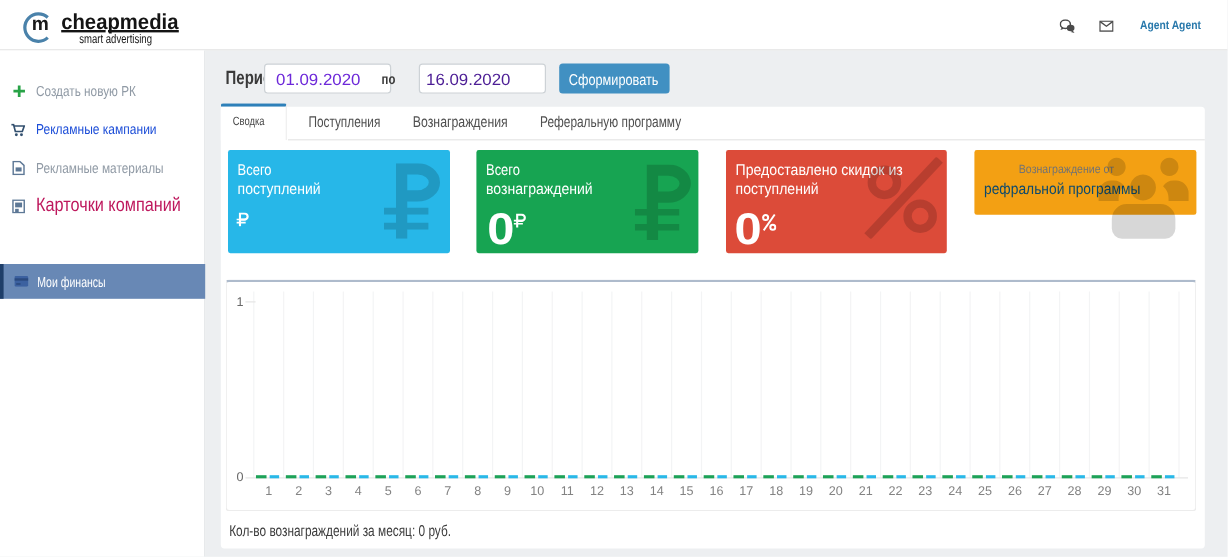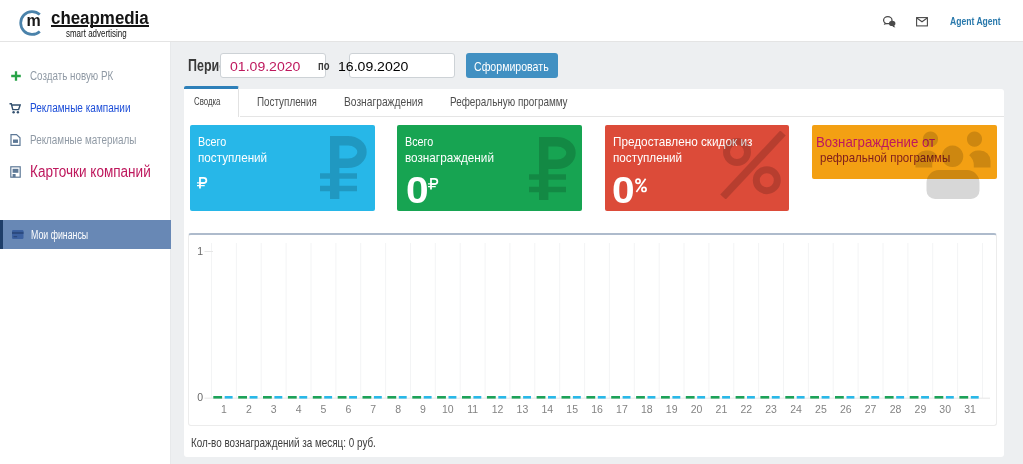--- a/index.html
+++ b/index.html
@@ -52,45 +52,45 @@
   </svg>
 <div class="abs" style="left:0;top:219.5px;width:171px;height:29.5px;background:#6888b5;border-left:3px solid #1e3e69"></div>
 <svg class="abs" style="left:12px;top:229.5px" width="11.5" height="9" viewBox="0 0 11.5 9">
     <rect x="0" y="0" width="11.5" height="9" rx="1.2" fill="#3c61a0"></rect>
     <rect x="0" y="1.9" width="11.5" height="2" fill="#2b4a7e"></rect>
     <rect x="1.5" y="6" width="3.6" height="1.3" fill="#2b4a7e"></rect>
   </svg>
 <div class="abs" style="left:31px;top:228.5px;font-size:12px;font-weight:normal;color:#fff;line-height:12px;white-space:nowrap"><span style="display:inline-block;transform:scaleX(0.7321);transform-origin:0 50%;white-space:nowrap">Мои финансы</span></div>
 <div class="abs" style="left:188px;top:60px;font-size:16px;font-weight:bold;color:#3a3a3a;line-height:12px;white-space:nowrap"><span style="display:inline-block;transform:scaleX(0.7786);transform-origin:0 50%;white-space:nowrap">Период</span></div>
 <div class="abs" style="left:219.5px;top:53px;width:106.5px;height:24.5px;background:#fff;border:1px solid #cdd2d6;border-radius:3px"></div>
-<div class="abs" style="left:230px;top:59.5px;font-size:13.5px;color:#be185d;line-height:13.5px;white-space:nowrap"><span style="display:inline-block;transform:scaleX(1.0419);transform-origin:0 50%;white-space:nowrap">01.09.2020</span></div>
+<div class="abs" style="left:230px;top:59.5px;font-size:13.5px;color:#6d28d9;line-height:13.5px;white-space:nowrap"><span style="display:inline-block;transform:scaleX(1.0419);transform-origin:0 50%;white-space:nowrap">01.09.2020</span></div>
 <div class="abs" style="left:318px;top:60px;font-size:12px;font-weight:bold;color:#3a3a3a;line-height:12px;white-space:nowrap"><span style="display:inline-block;transform:scaleX(0.7889);transform-origin:0 50%;white-space:nowrap">по</span></div>
 <div class="abs" style="left:348.5px;top:53px;width:106.5px;height:24.5px;background:#fff;border:1px solid #cdd2d6;border-radius:3px"></div>
-<div class="abs" style="left:338px;top:59.5px;font-size:13.5px;color:#000000;line-height:13.5px;white-space:nowrap"><span style="display:inline-block;transform:scaleX(1.0419);transform-origin:0 50%;white-space:nowrap">16.09.2020</span></div>
+<div class="abs" style="left:355px;top:59.5px;font-size:13.5px;color:#4c1d95;line-height:13.5px;white-space:nowrap"><span style="display:inline-block;transform:scaleX(1.0419);transform-origin:0 50%;white-space:nowrap">16.09.2020</span></div>
 <div class="abs" style="left:466px;top:53px;width:92px;height:25px;background:#4190c2;border-radius:3px"></div>
 <div class="abs" style="left:474px;top:59.5px;font-size:13px;color:#fff;line-height:13px;white-space:nowrap"><span style="display:inline-block;transform:scaleX(0.8146);transform-origin:0 50%;white-space:nowrap">Сформировать</span></div>
 <div class="abs" style="left:183.5px;top:88.5px;width:820.5px;height:368.5px;background:#fff;border-radius:3px"></div>
 <div class="abs" style="left:183.5px;top:85.5px;width:55.5px;height:31px;background:#fff;border-top:3px solid #2e80b9;border-right:1px solid #e2e2e2;border-radius:2px 2px 0 0"></div>
 <div class="abs" style="left:239.5px;top:116px;width:764.5px;height:1px;background:#e5e5e5"></div>
 <div class="abs" style="left:194.3px;top:95.3px;font-size:10px;color:#454545;line-height:13px;white-space:nowrap"><span style="display:inline-block;transform:scaleX(0.7836);transform-origin:0 50%;white-space:nowrap">Сводка</span></div>
 <div class="abs" style="left:257px;top:95.3px;font-size:13px;color:#4f4f4f;line-height:13px;white-space:nowrap"><span style="display:inline-block;transform:scaleX(0.7583);transform-origin:0 50%;white-space:nowrap">Поступления</span></div>
 <div class="abs" style="left:344px;top:95.3px;font-size:13px;color:#4f4f4f;line-height:13px;white-space:nowrap"><span style="display:inline-block;transform:scaleX(0.7883);transform-origin:0 50%;white-space:nowrap">Вознаграждения</span></div>
 <div class="abs" style="left:449.5px;top:95.3px;font-size:13px;color:#4f4f4f;line-height:13px;white-space:nowrap"><span style="display:inline-block;transform:scaleX(0.7618);transform-origin:0 50%;white-space:nowrap">Реферальную программу</span></div>
 <div class="abs" style="left:190.0px;top:125px;width:184.8px;height:86px;background:#27b7e8;border-radius:2px"></div>
 <div class="abs" style="left:198.0px;top:134.9px;font-size:13px;color:#fff;line-height:13px;white-space:nowrap"><span style="display:inline-block;transform:scaleX(0.8291);transform-origin:0 50%;white-space:nowrap">Всего</span></div>
 <div class="abs" style="left:198.0px;top:150.6px;font-size:13px;color:#fff;line-height:13px;white-space:nowrap"><span style="display:inline-block;transform:scaleX(0.8987);transform-origin:0 50%;white-space:nowrap">поступлений</span></div>
 <div class="abs" style="left:397.1px;top:125px;width:184.8px;height:86px;background:#17a452;border-radius:2px"></div>
 <div class="abs" style="left:405.1px;top:134.9px;font-size:13px;color:#fff;line-height:13px;white-space:nowrap"><span style="display:inline-block;transform:scaleX(0.8291);transform-origin:0 50%;white-space:nowrap">Всего</span></div>
 <div class="abs" style="left:405.1px;top:150.6px;font-size:13px;color:#fff;line-height:13px;white-space:nowrap"><span style="display:inline-block;transform:scaleX(0.9017);transform-origin:0 50%;white-space:nowrap">вознаграждений</span></div>
 <div class="abs" style="left:604.5px;top:125px;width:184.8px;height:86px;background:#dc4b39;border-radius:2px"></div>
 <div class="abs" style="left:612.5px;top:134.9px;font-size:13px;color:#fff;line-height:13px;white-space:nowrap"><span style="display:inline-block;transform:scaleX(0.9042);transform-origin:0 50%;white-space:nowrap">Предоставлено скидок из</span></div>
 <div class="abs" style="left:612.5px;top:150.6px;font-size:13px;color:#fff;line-height:13px;white-space:nowrap"><span style="display:inline-block;transform:scaleX(0.8987);transform-origin:0 50%;white-space:nowrap">поступлений</span></div>
 <div class="abs" style="left:811.8px;top:125px;width:184.8px;height:53.5px;background:#f3a013;border-radius:2px"></div>
-<div class="abs" style="left:816px;top:134.9px;font-size:15px;color:#be185d;line-height:13px;white-space:nowrap"><span style="display:inline-block;transform:scaleX(0.8821);transform-origin:0 50%;white-space:nowrap">Вознаграждение от</span></div>
-<div class="abs" style="left:819.8px;top:150.6px;font-size:13px;color:#7f1d1d;line-height:13px;white-space:nowrap"><span style="display:inline-block;transform:scaleX(0.8853);transform-origin:0 50%;white-space:nowrap">рефральной программы</span></div>
+<div class="abs" style="left:849px;top:134.9px;font-size:10px;color:#737373;line-height:13px;white-space:nowrap"><span style="display:inline-block;transform:scaleX(0.8821);transform-origin:0 50%;white-space:nowrap">Вознаграждение от</span></div>
+<div class="abs" style="left:819.8px;top:150.6px;font-size:13px;color:#0c4a6e;line-height:13px;white-space:nowrap"><span style="display:inline-block;transform:scaleX(0.8853);transform-origin:0 50%;white-space:nowrap">рефральной программы</span></div>
 <svg style="position:absolute;left:197.2px;top:177.4px" width="11.2" height="11.5" viewBox="0 0 12 12" preserveAspectRatio="none">
     <path d="M3.2,12 V0.95 H7 a3.05,2.7 0 0 1 0,5.4 H3.2" fill="none" stroke="#fff" stroke-width="1.9"></path>
     <path d="M0,6.1 H8.3 M0,8.9 H8.3" stroke="#fff" stroke-width="1.35"></path>
   </svg>
 <div class="abs" style="left:405.8px;top:174.8px;font-size:37px;font-weight:bold;color:#fff;line-height:31px"><span style="display:inline-block;transform:scaleX(1.1);transform-origin:0 50%">0</span></div>
 <svg style="position:absolute;left:428.4px;top:178.0px" width="11.2" height="11.5" viewBox="0 0 12 12" preserveAspectRatio="none">
     <path d="M3.2,12 V0.95 H7 a3.05,2.7 0 0 1 0,5.4 H3.2" fill="none" stroke="#fff" stroke-width="1.9"></path>
     <path d="M0,6.1 H8.3 M0,8.9 H8.3" stroke="#fff" stroke-width="1.35"></path>
   </svg>
 <div class="abs" style="left:612.0px;top:174.8px;font-size:37px;font-weight:bold;color:#fff;line-height:31px"><span style="display:inline-block;transform:scaleX(1.1);transform-origin:0 50%">0</span></div>

